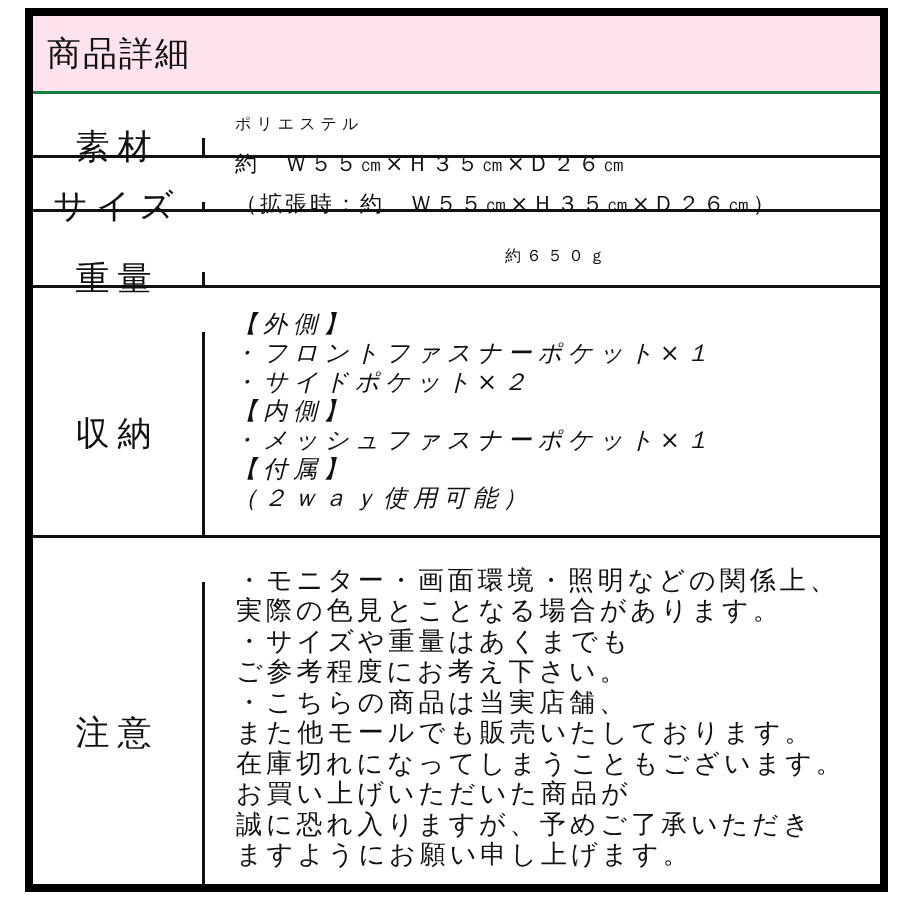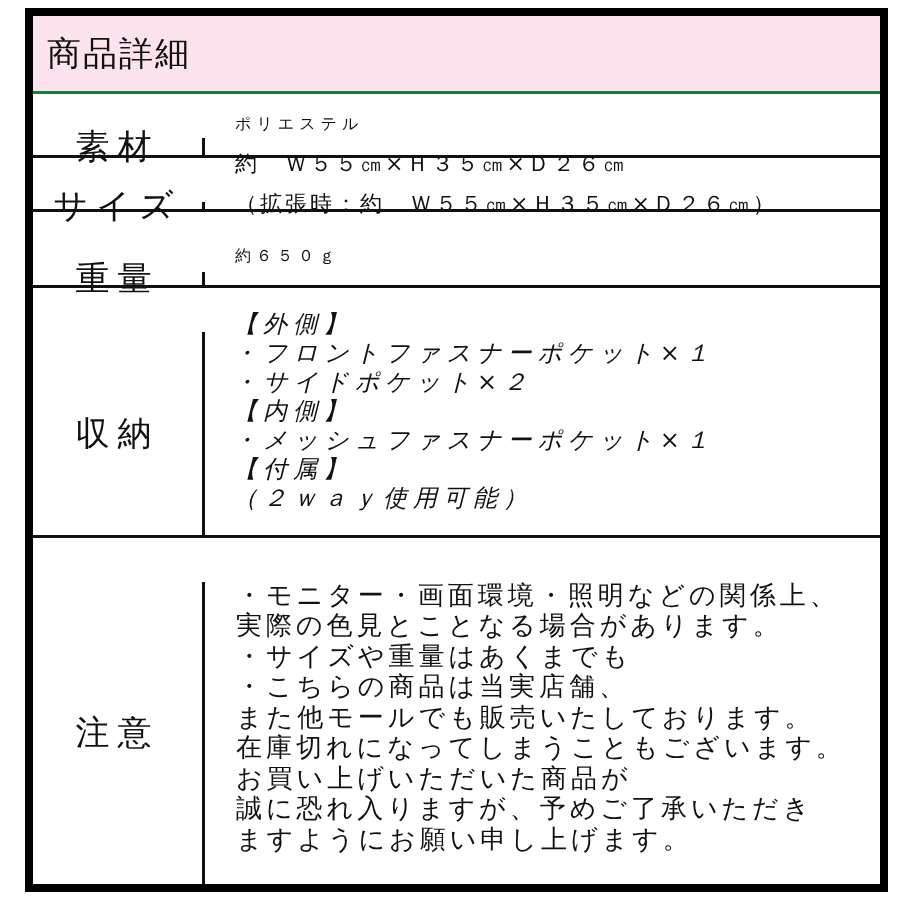--- a/index.html
+++ b/index.html
@@ -39,21 +39,21 @@
   </div>
 
   <div class="row" style="top:142px;height:54px;">
     <div class="label">サイズ</div>
     <div class="value" style="font-size:22px;letter-spacing:3px;gap:15px;">
       <div class="line">約　Ｗ５５㎝×Ｈ３５㎝×Ｄ２６㎝</div>
       <div class="line" style="padding-left:0;">（拡張時：約　Ｗ５５㎝×Ｈ３５㎝×Ｄ２６㎝）</div>
     </div>
   </div>
 
-  <div class="row" style="top:212px;height:60px;">
+  <div class="row" style="top:212px;height:60px;text-align:center;">
     <div class="label">重量</div>
     <div class="value">
       <div class="line">約６５０ｇ</div>
     </div>
   </div>
 
   <div class="row" style="top:272px;height:250px;">
     <div class="label">収納</div>
     <div class="value storage">
       <div class="line">【外側】</div>
@@ -65,20 +65,21 @@
       <div class="line">（２ｗａｙ使用可能）</div>
     </div>
   </div>
 
   <div class="row" style="top:522px;height:346px;border-bottom:none;">
     <div class="label">注意</div>
     <div class="value notes">
       <div class="line">・モニター・画面環境・照明などの関係上、</div>
       <div class="line">実際の色見とことなる場合があります。</div>
       <div class="line">・サイズや重量はあくまでも</div>
+      <div class="line">ご参考程度にお考え下さい。</div>
       <div class="line">・こちらの商品は当実店舗、</div>
       <div class="line">また他モールでも販売いたしております。</div>
       <div class="line">在庫切れになってしまうこともございます。</div>
       <div class="line">お買い上げいただいた商品が</div>
       <div class="line">誠に恐れ入りますが、予めご了承いただき</div>
       <div class="line">ますようにお願い申し上げます。</div>
     </div>
   </div>
 </div>
 

